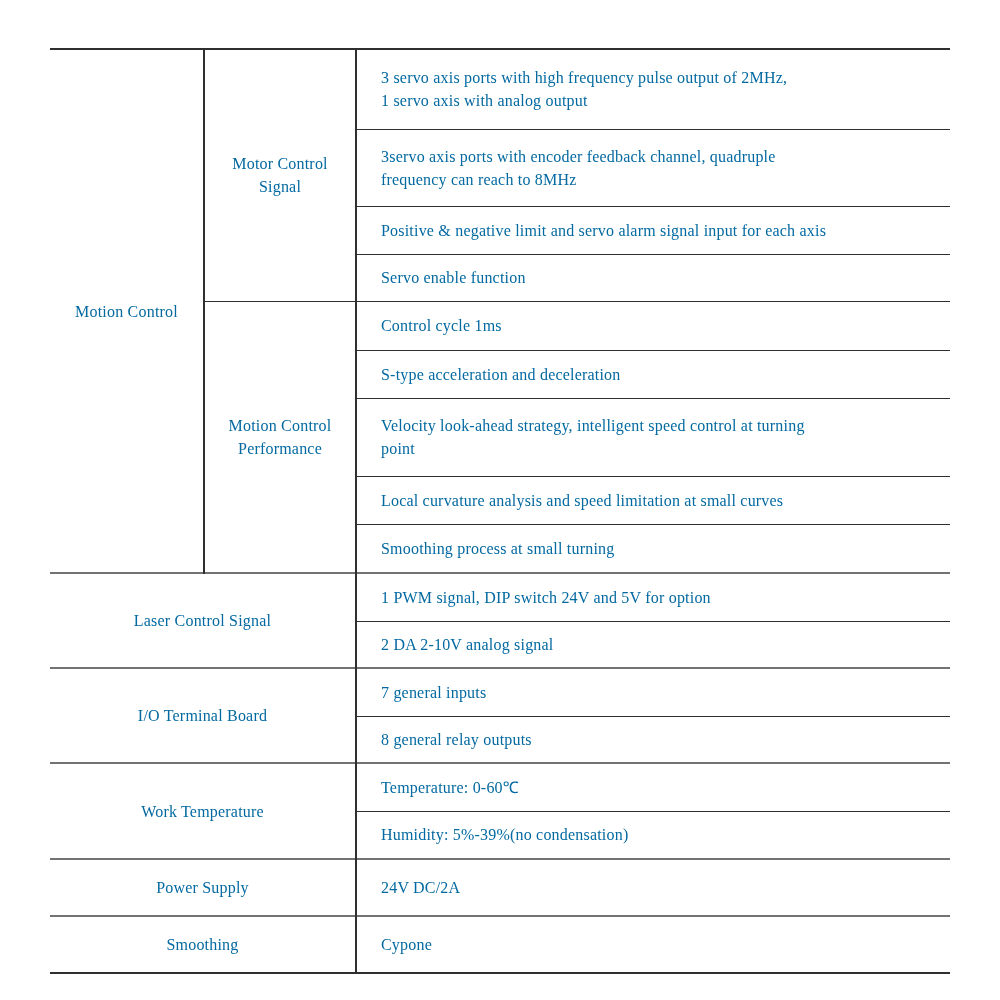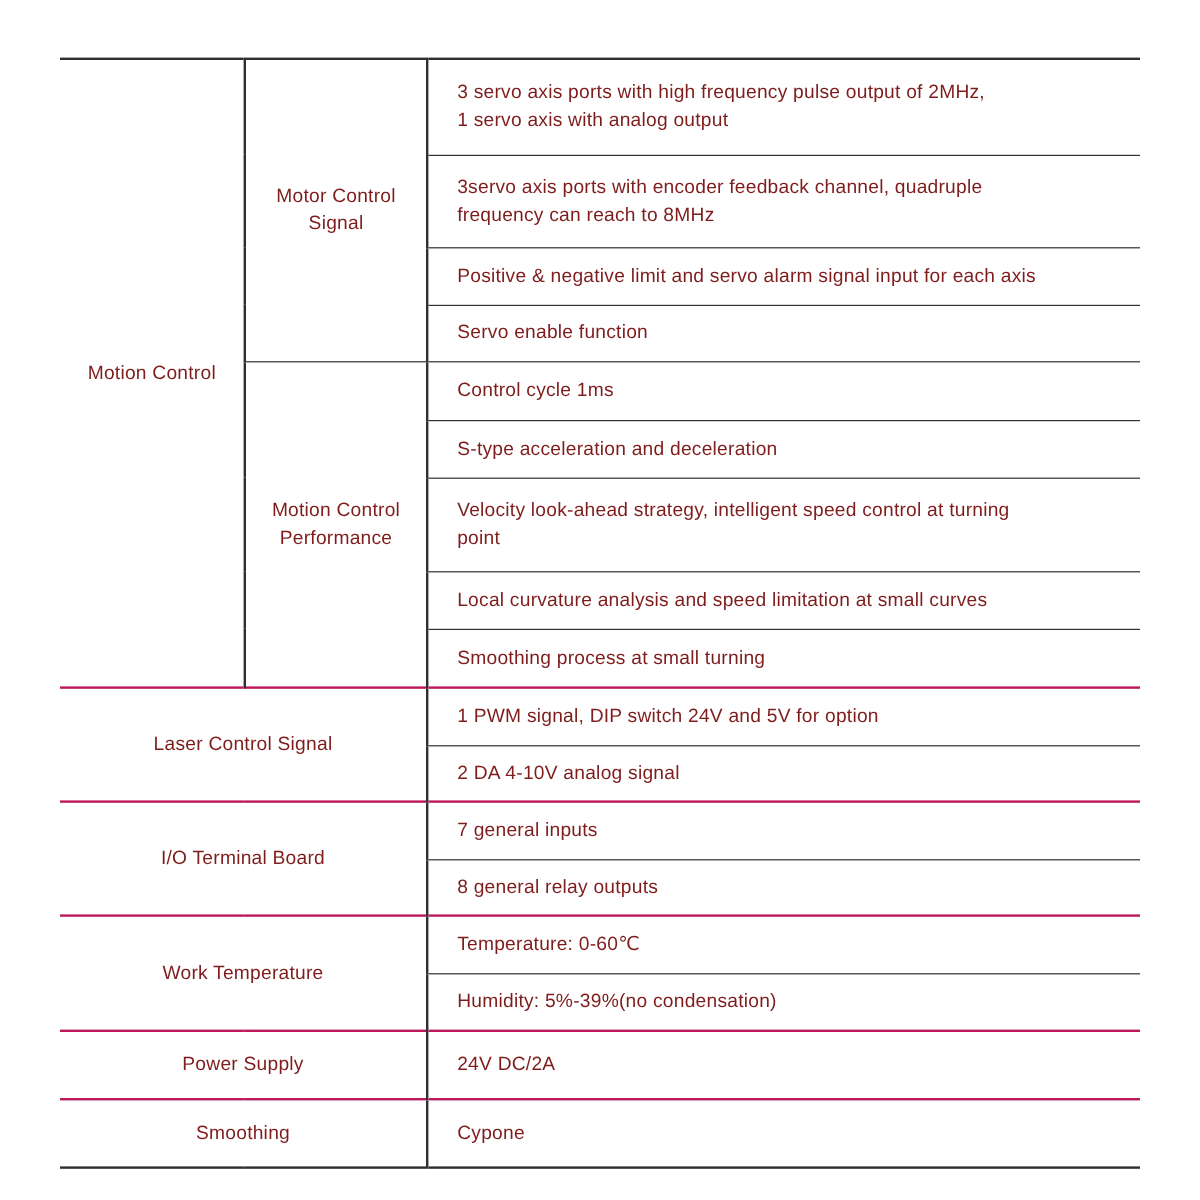--- a/index.html
+++ b/index.html
@@ -15,43 +15,44 @@
     table-layout: fixed;
     width: 900px;
     margin: 48px 0 0 50px;
     border-top: 2px solid #2f2f2f;
     border-bottom: 2px solid #2f2f2f;
   }
   .spec-table td {
     font-size: 16px;
     letter-spacing: 0.2px;
     line-height: 23px;
-    color: #7f1d1d;
+    color: #0369a1;
     vertical-align: middle;
     overflow: hidden;
+    font-family: Liberation Serif, serif;
   }
   td.cat {
     text-align: center;
     padding: 16px 8px;
   }
   td.sub {
     text-align: center;
     padding: 4px 10px;
     border-left: 2px solid #2f2f2f;
     border-top: 1px solid #2f2f2f;
   }
   td.detail {
     text-align: left;
     padding: 6px 20px 6px 24px;
     border-left: 2px solid #2f2f2f;
     border-top: 1px solid #2f2f2f;
     white-space: pre-line;
   }
   tr.sec > td {
-    border-top: 2px solid #be185d;
+    border-top: 2px solid #737373;
   }
   tr.r80 { height: 80px; }
   tr.r77 { height: 77px; }
   tr.r78 { height: 78px; }
   tr.r49 { height: 49px; }
   tr.r48 { height: 48px; }
   tr.r47 { height: 47px; }
 </style>
 </head>
 <body>
@@ -97,21 +98,21 @@
     </tr>
     <tr class="r49">
       <td class="detail">Smoothing process at small turning</td>
     </tr>
 
     <tr class="sec r48">
       <td class="cat" colspan="2" rowspan="2">Laser Control Signal</td>
       <td class="detail">1 PWM signal, DIP switch 24V and 5V for option</td>
     </tr>
     <tr class="r47">
-      <td class="detail">2 DA 4-10V analog signal</td>
+      <td class="detail">2 DA 2-10V analog signal</td>
     </tr>
 
     <tr class="sec r48">
       <td class="cat" colspan="2" rowspan="2">I/O Terminal Board</td>
       <td class="detail">7 general inputs</td>
     </tr>
     <tr class="r47">
       <td class="detail">8 general relay outputs</td>
     </tr>
 

